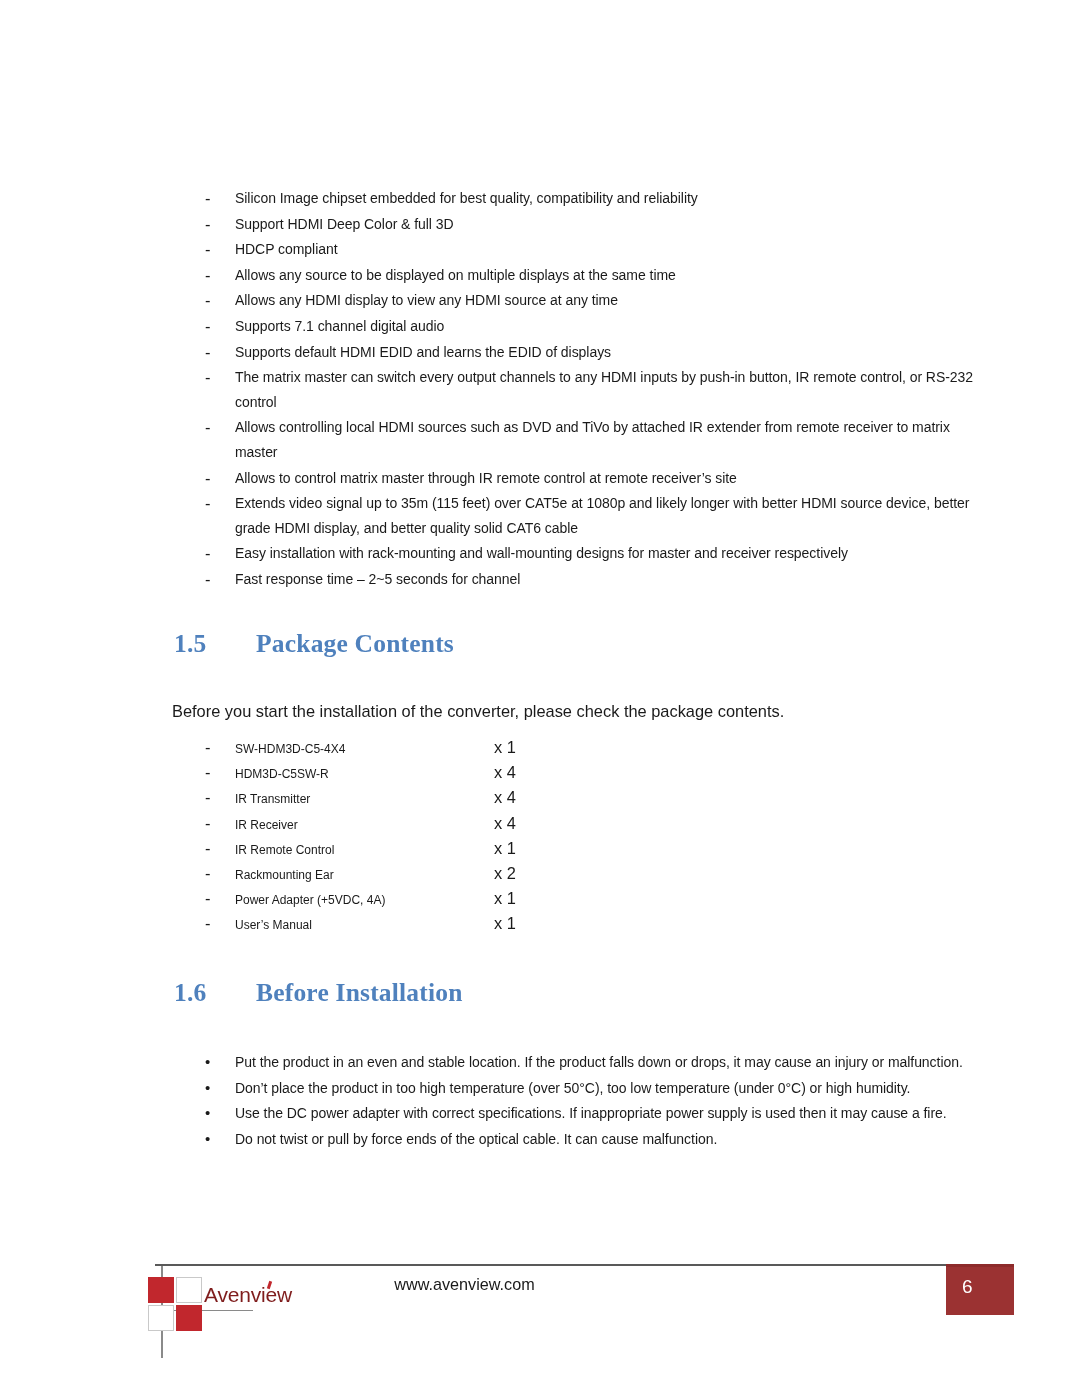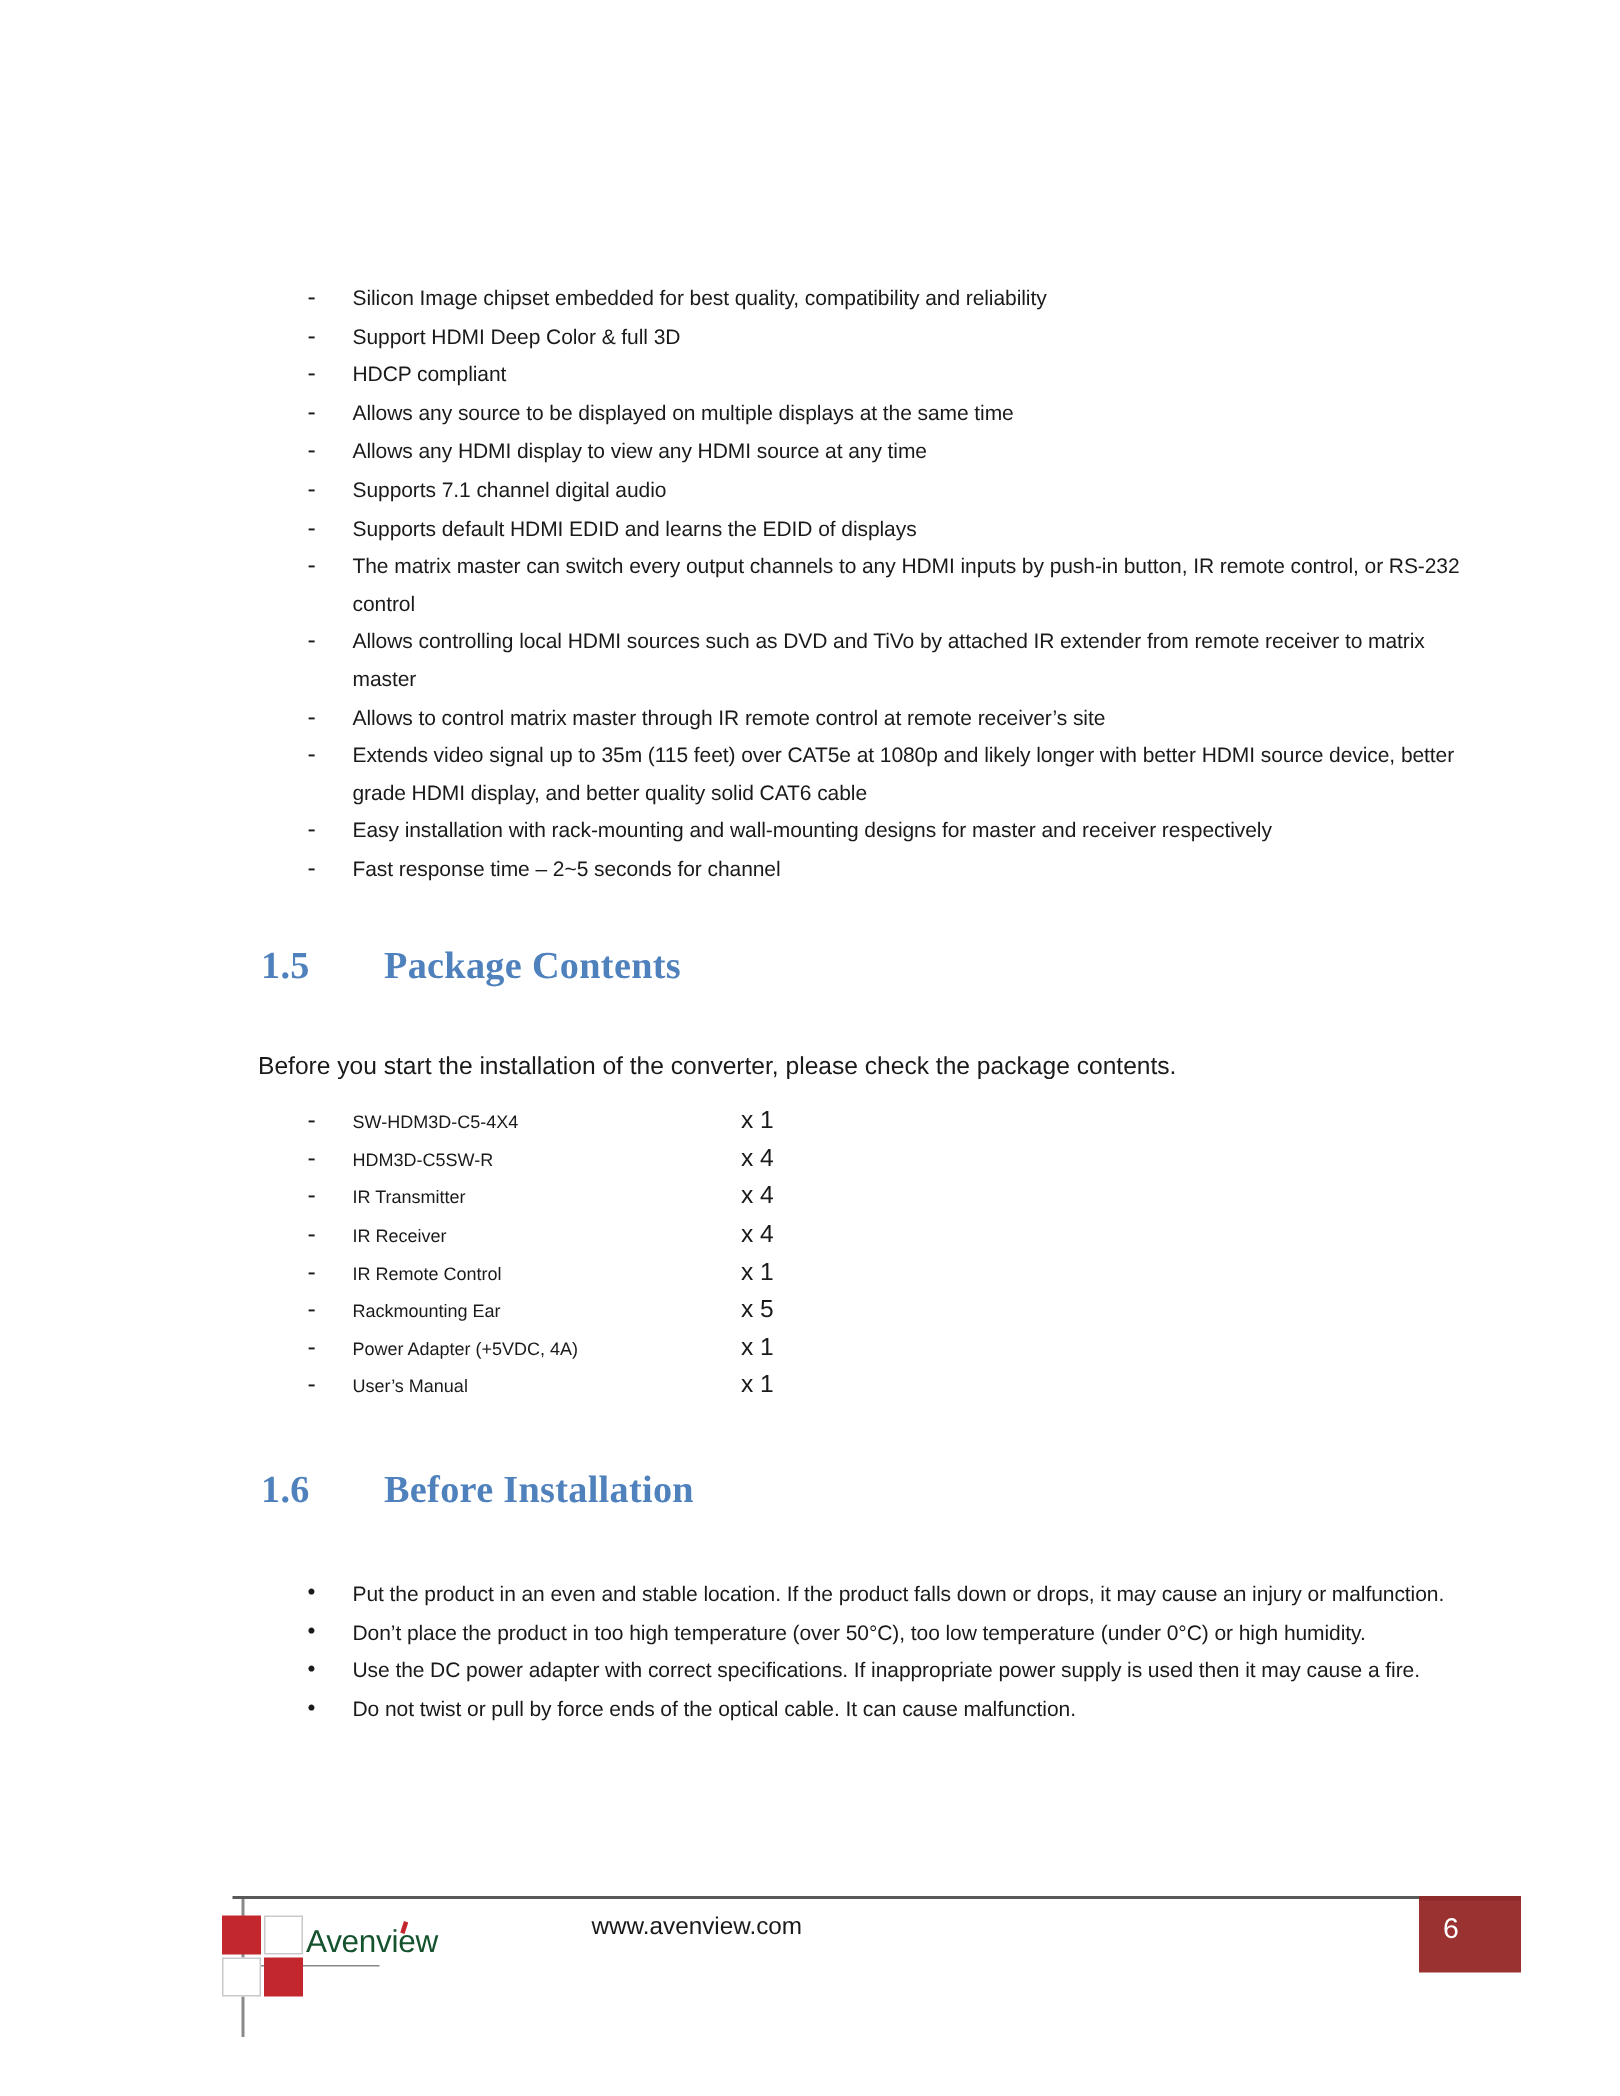--- a/index.html
+++ b/index.html
@@ -173,21 +173,21 @@
   .logo .sq-red1  { left: 0px;  top: 0px;  background: #C1272D; }
   .logo .sq-wh1   { left: 28px; top: 0px;  background: #ffffff; border: 1px solid #c9c9c9; }
   .logo .sq-wh2   { left: 0px;  top: 28px; background: #ffffff; border: 1px solid #c9c9c9; }
   .logo .sq-red2  { left: 28px; top: 28px; background: #C1272D; }
   .logo .logo-text {
     position: absolute;
     left: 56px;
     top: 6px;
     font-family: "Liberation Sans", sans-serif;
     font-size: 21px;
-    color: #14532d;
+    color: #7f1d1d;
     letter-spacing: -0.2px;
     white-space: nowrap;
   }
   .logo .logo-accent {
     position: absolute;
     left: 120px;
     top: 4px;
     width: 3px;
     height: 8px;
     background: #C1272D;
@@ -311,21 +311,21 @@
         <div class="pk-qty">x 4</div>
       </div>
       <div class="pk-row">
         <div class="pk-marker">-</div>
         <div class="pk-name">IR Remote Control</div>
         <div class="pk-qty">x 1</div>
       </div>
       <div class="pk-row">
         <div class="pk-marker">-</div>
         <div class="pk-name">Rackmounting Ear</div>
-        <div class="pk-qty">x 5</div>
+        <div class="pk-qty">x 2</div>
       </div>
       <div class="pk-row">
         <div class="pk-marker">-</div>
         <div class="pk-name">Power Adapter (+5VDC, 4A)</div>
         <div class="pk-qty">x 1</div>
       </div>
       <div class="pk-row">
         <div class="pk-marker">-</div>
         <div class="pk-name">User’s Manual</div>
         <div class="pk-qty">x 1</div>

